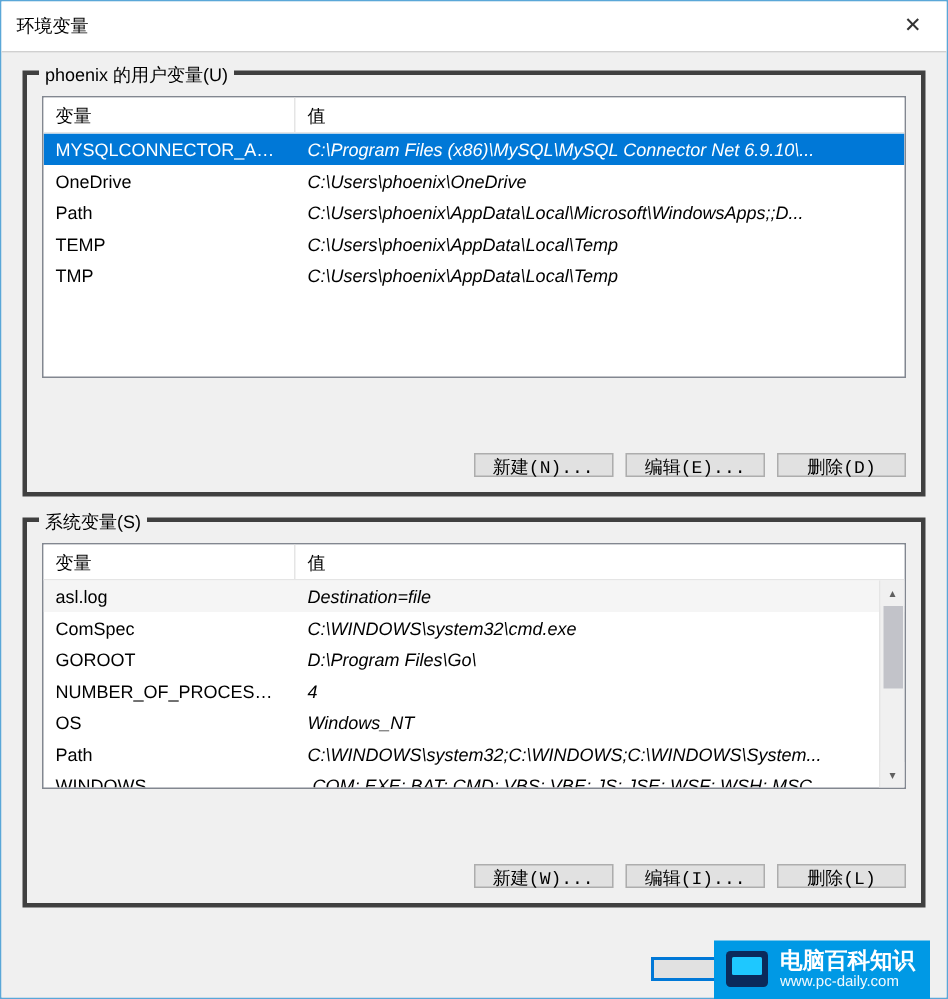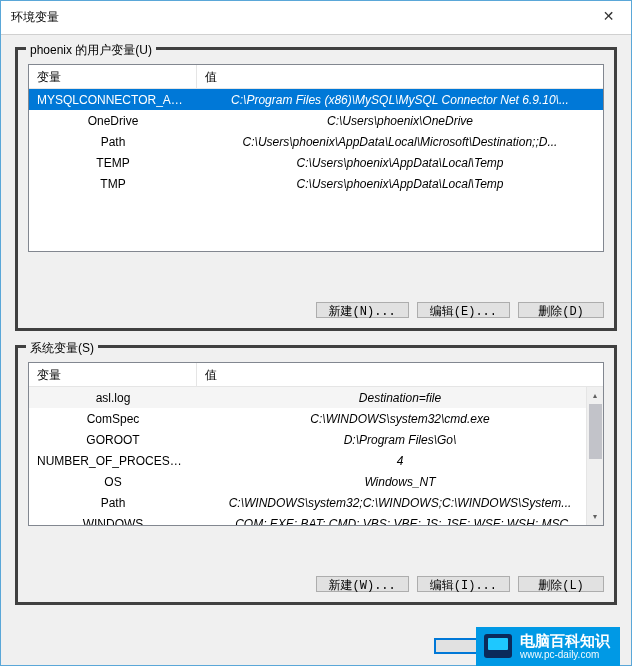--- a/index.html
+++ b/index.html
@@ -90,21 +90,20 @@
   .lv-col-val { flex: 1; border-right: none; }
   .lv-body {
     overflow-y: auto;
     height: calc(100% - 24px);
   }
   .lv-row {
     display: flex;
     height: 21px;
     align-items: center;
     cursor: default;
-    text-align: center;
   }
   .lv-row.selected { background: #0078d7; color: #fff; }
   .lv-row.odd-stripe { background: #f5f5f5; }
   .lv-cell {
     padding: 2px 8px;
     white-space: nowrap;
     overflow: hidden;
     text-overflow: ellipsis;
     font-size: 12px;
   }
@@ -222,21 +221,21 @@
           <div class="lv-row selected">
             <div class="lv-cell lv-cell-var">MYSQLCONNECTOR_ASS...</div>
             <div class="lv-cell lv-cell-val">C:\Program Files (x86)\MySQL\MySQL Connector Net 6.9.10\...</div>
           </div>
           <div class="lv-row">
             <div class="lv-cell lv-cell-var">OneDrive</div>
             <div class="lv-cell lv-cell-val">C:\Users\phoenix\OneDrive</div>
           </div>
           <div class="lv-row">
             <div class="lv-cell lv-cell-var">Path</div>
-            <div class="lv-cell lv-cell-val">C:\Users\phoenix\AppData\Local\Microsoft\Destination;;D...</div>
+            <div class="lv-cell lv-cell-val">C:\Users\phoenix\AppData\Local\Microsoft\WindowsApps;;D...</div>
           </div>
           <div class="lv-row">
             <div class="lv-cell lv-cell-var">TEMP</div>
             <div class="lv-cell lv-cell-val">C:\Users\phoenix\AppData\Local\Temp</div>
           </div>
           <div class="lv-row">
             <div class="lv-cell lv-cell-var">TMP</div>
             <div class="lv-cell lv-cell-val">C:\Users\phoenix\AppData\Local\Temp</div>
           </div>
         </div>

